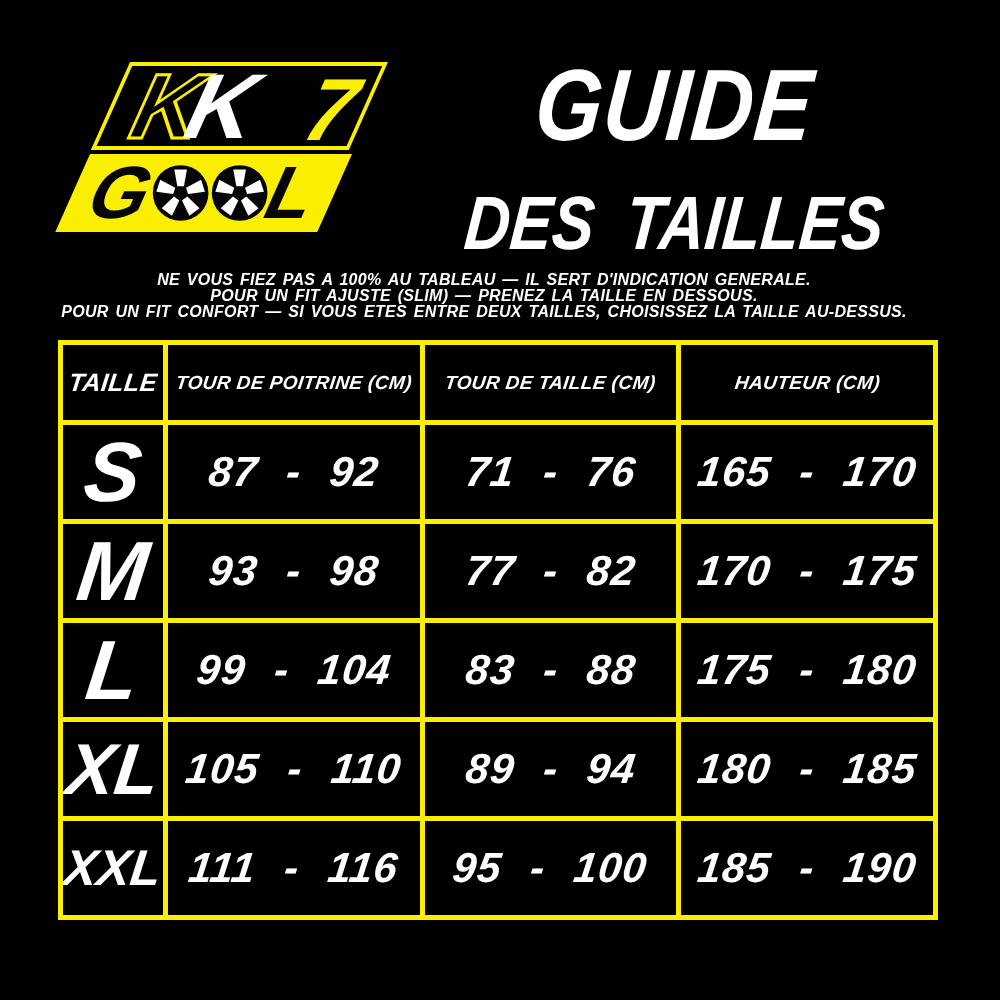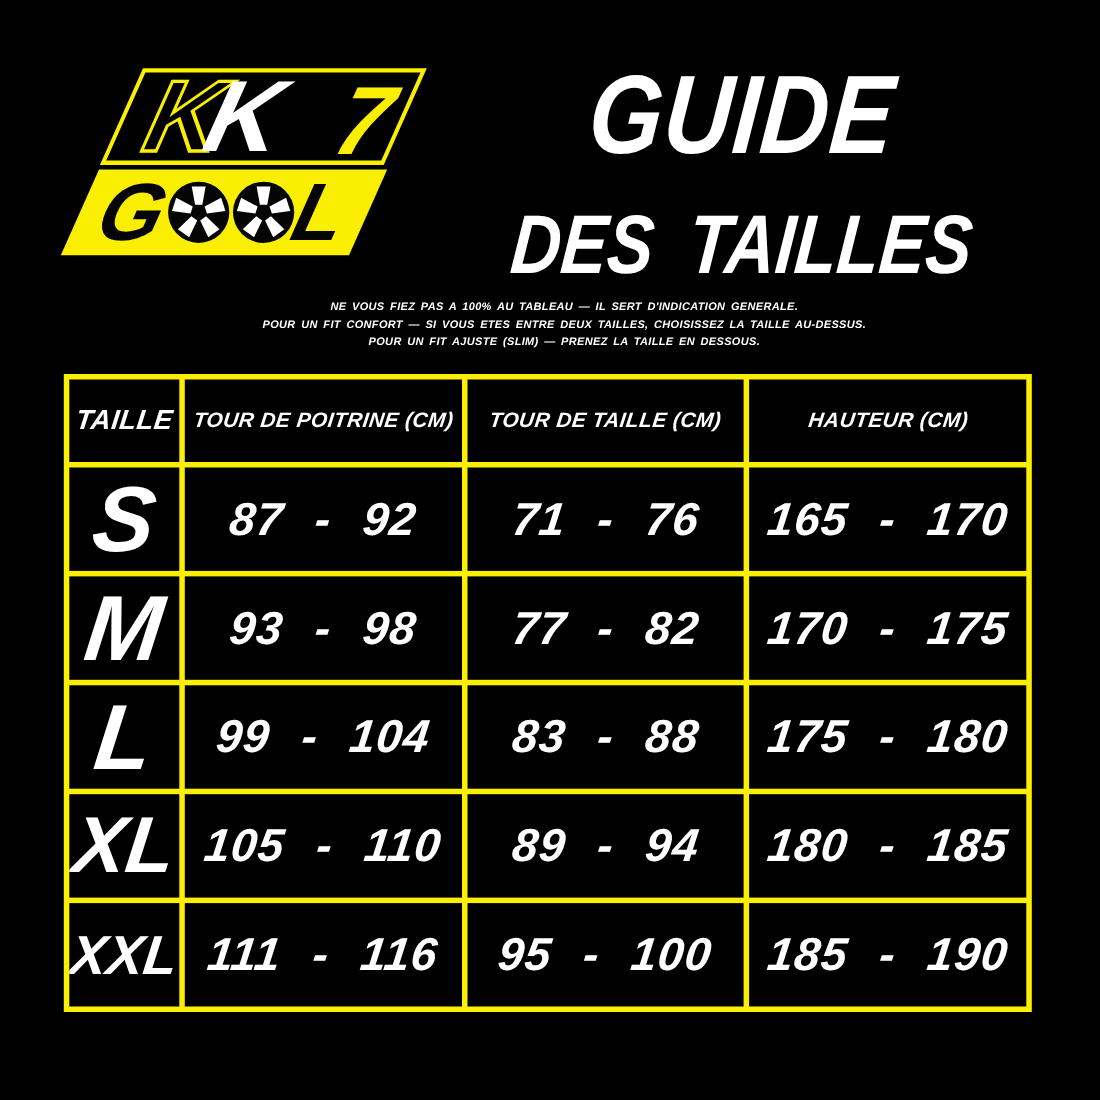--- a/index.html
+++ b/index.html
@@ -57,22 +57,22 @@
   }
   .title-line1{line-height:106px;}
   .title-line1 span{display:inline-block;font-size:86px;transform:scale(1.0,1.18) skewX(-6deg);letter-spacing:1px;}
   .title-line2{line-height:80px;}
   .title-line2 span{display:inline-block;font-size:63px;transform:scale(1.0,1.2) skewX(-6deg);word-spacing:14px;letter-spacing:0px;}
 
   
   .disclaimer{
     position:absolute;left:0;top:272px;width:968px;
     text-align:center;font-style:italic;font-weight:bold;
-    font-size:10px;line-height:16px;color:var(--white);
-    letter-spacing:0.3px;word-spacing:2px;margin-left:29px;
+    font-size:16px;line-height:16px;color:var(--white);
+    letter-spacing:0.3px;word-spacing:2px;
   }
 
   
   .size-table{
     position:absolute;left:58px;top:340px;width:880px;height:580px;
     background:var(--yellow);
     display:grid;
     grid-template-columns:100px 1fr 1fr 1fr;
     grid-template-rows:75px repeat(5,1fr);
     gap:5px;padding:5px;
@@ -136,22 +136,22 @@
     <div class="title-line1">
       <span>GUIDE</span>
     </div>
     <div class="title-line2">
       <span>DES TAILLES</span>
     </div>
   </div>
 
   <div class="disclaimer">
     <div>NE VOUS FIEZ PAS A 100% AU TABLEAU — IL SERT D'INDICATION GENERALE.</div>
+    <div>POUR UN FIT AJUSTE (SLIM) — PRENEZ LA TAILLE EN DESSOUS.</div>
     <div>POUR UN FIT CONFORT — SI VOUS ETES ENTRE DEUX TAILLES, CHOISISSEZ LA TAILLE AU-DESSUS.</div>
-    <div>POUR UN FIT AJUSTE (SLIM) — PRENEZ LA TAILLE EN DESSOUS.</div>
   </div>
 
   <div class="size-table">
 
     <div class="cell header th-size">
         <span>TAILLE</span>
       </div>
     <div class="cell header">
         <span>TOUR DE POITRINE (CM)</span>
       </div>

